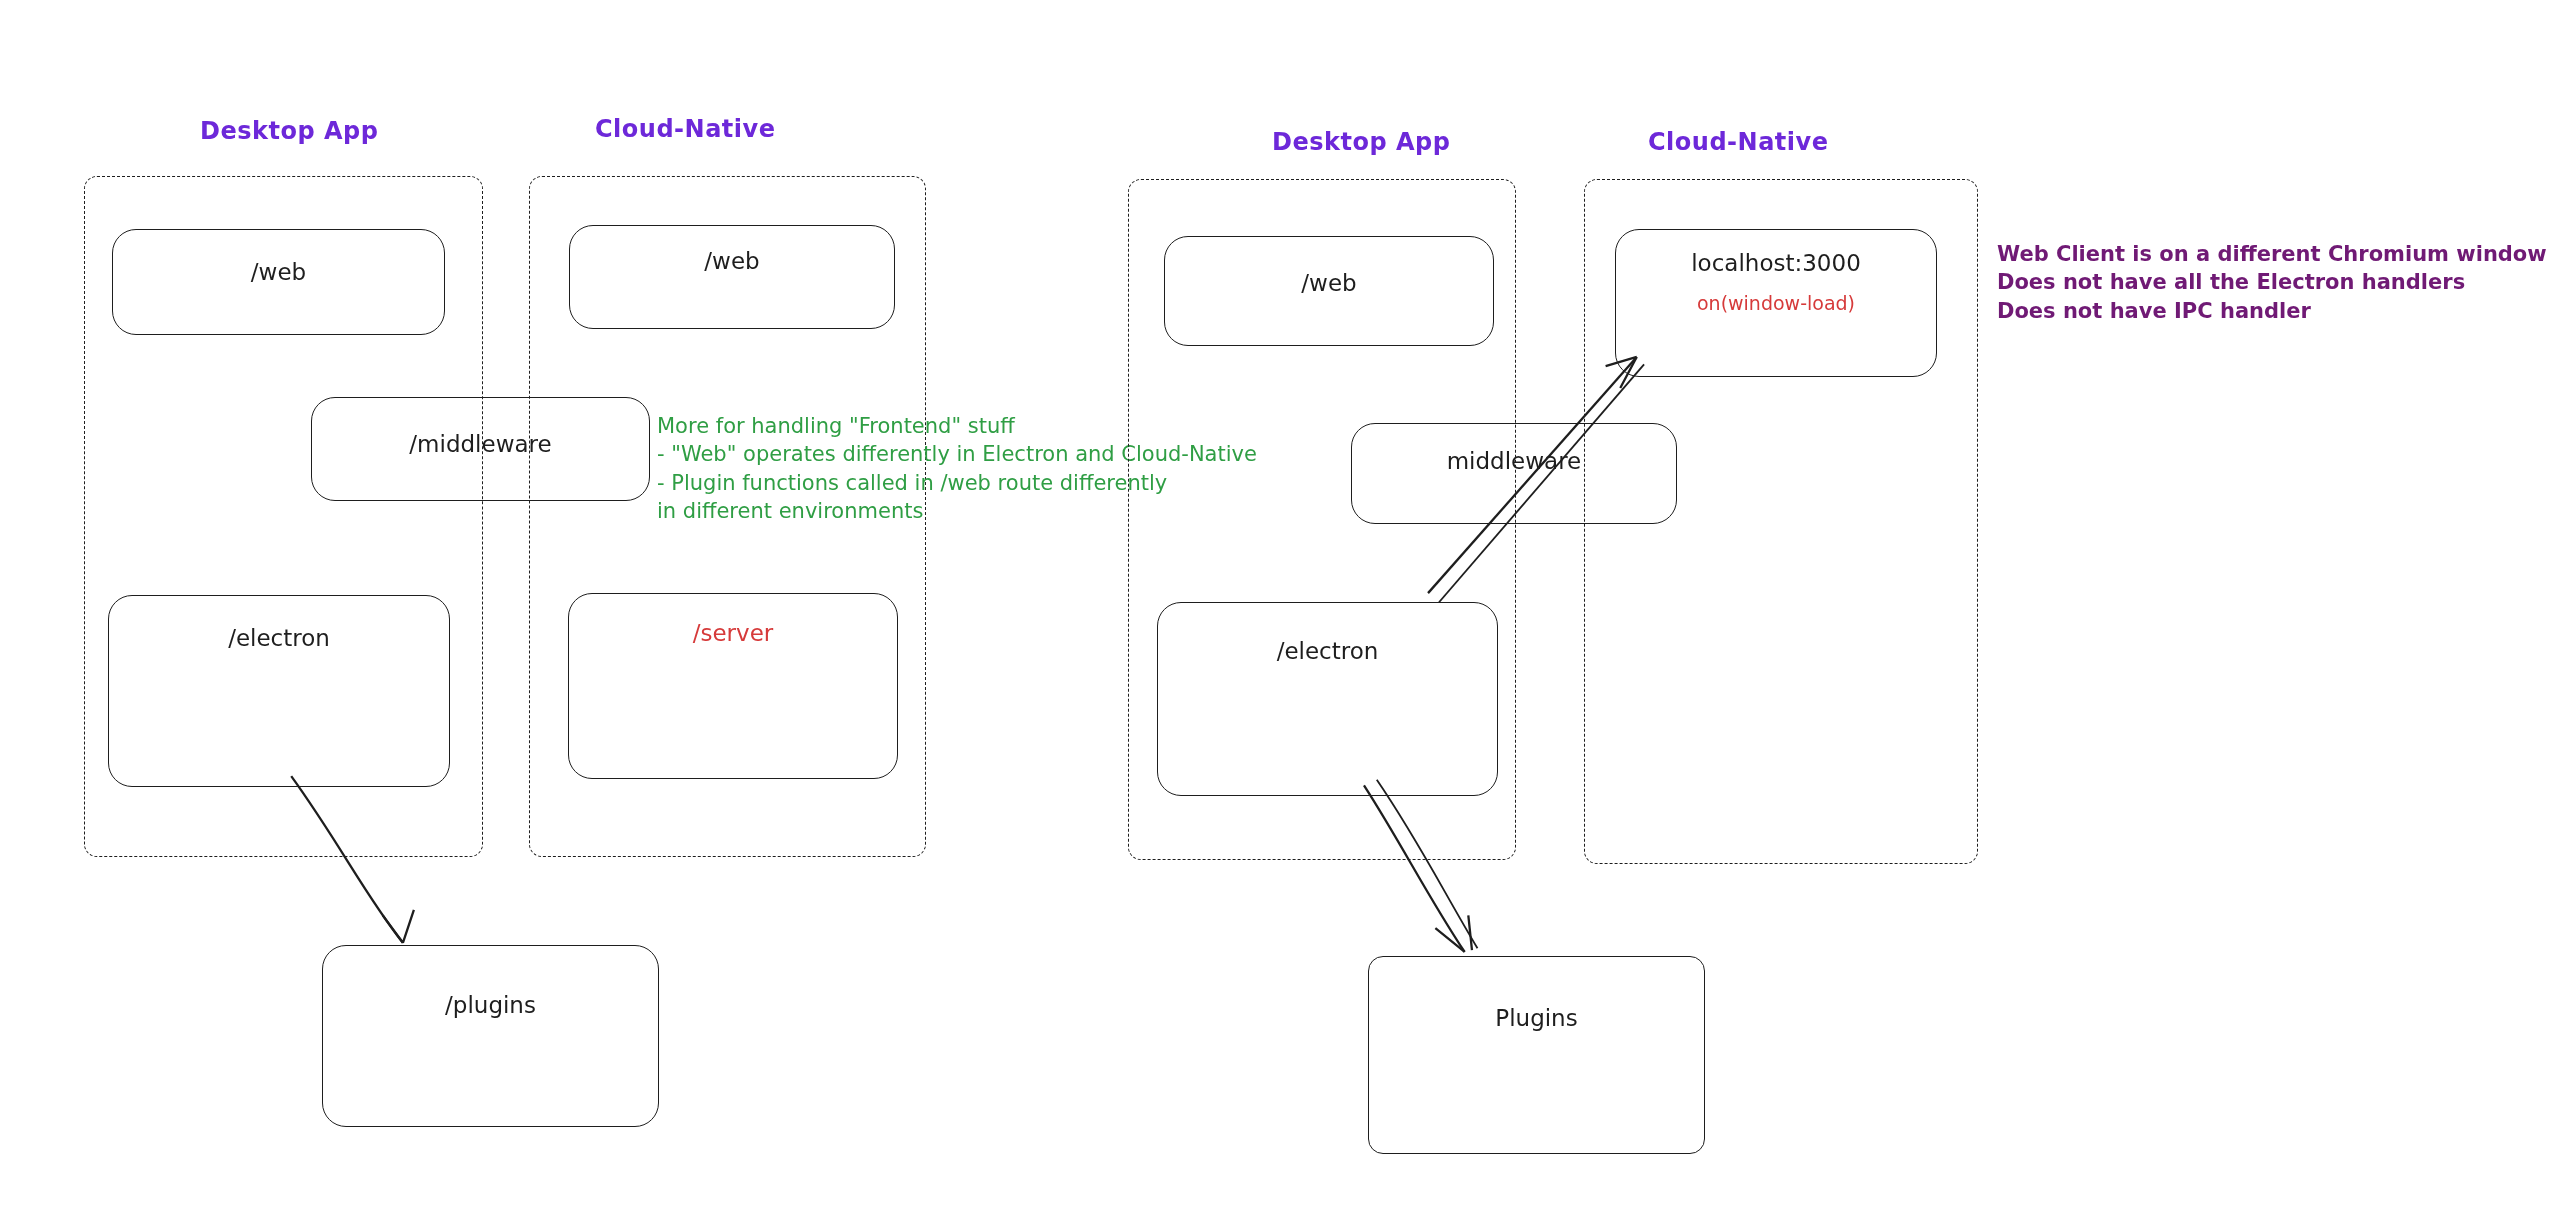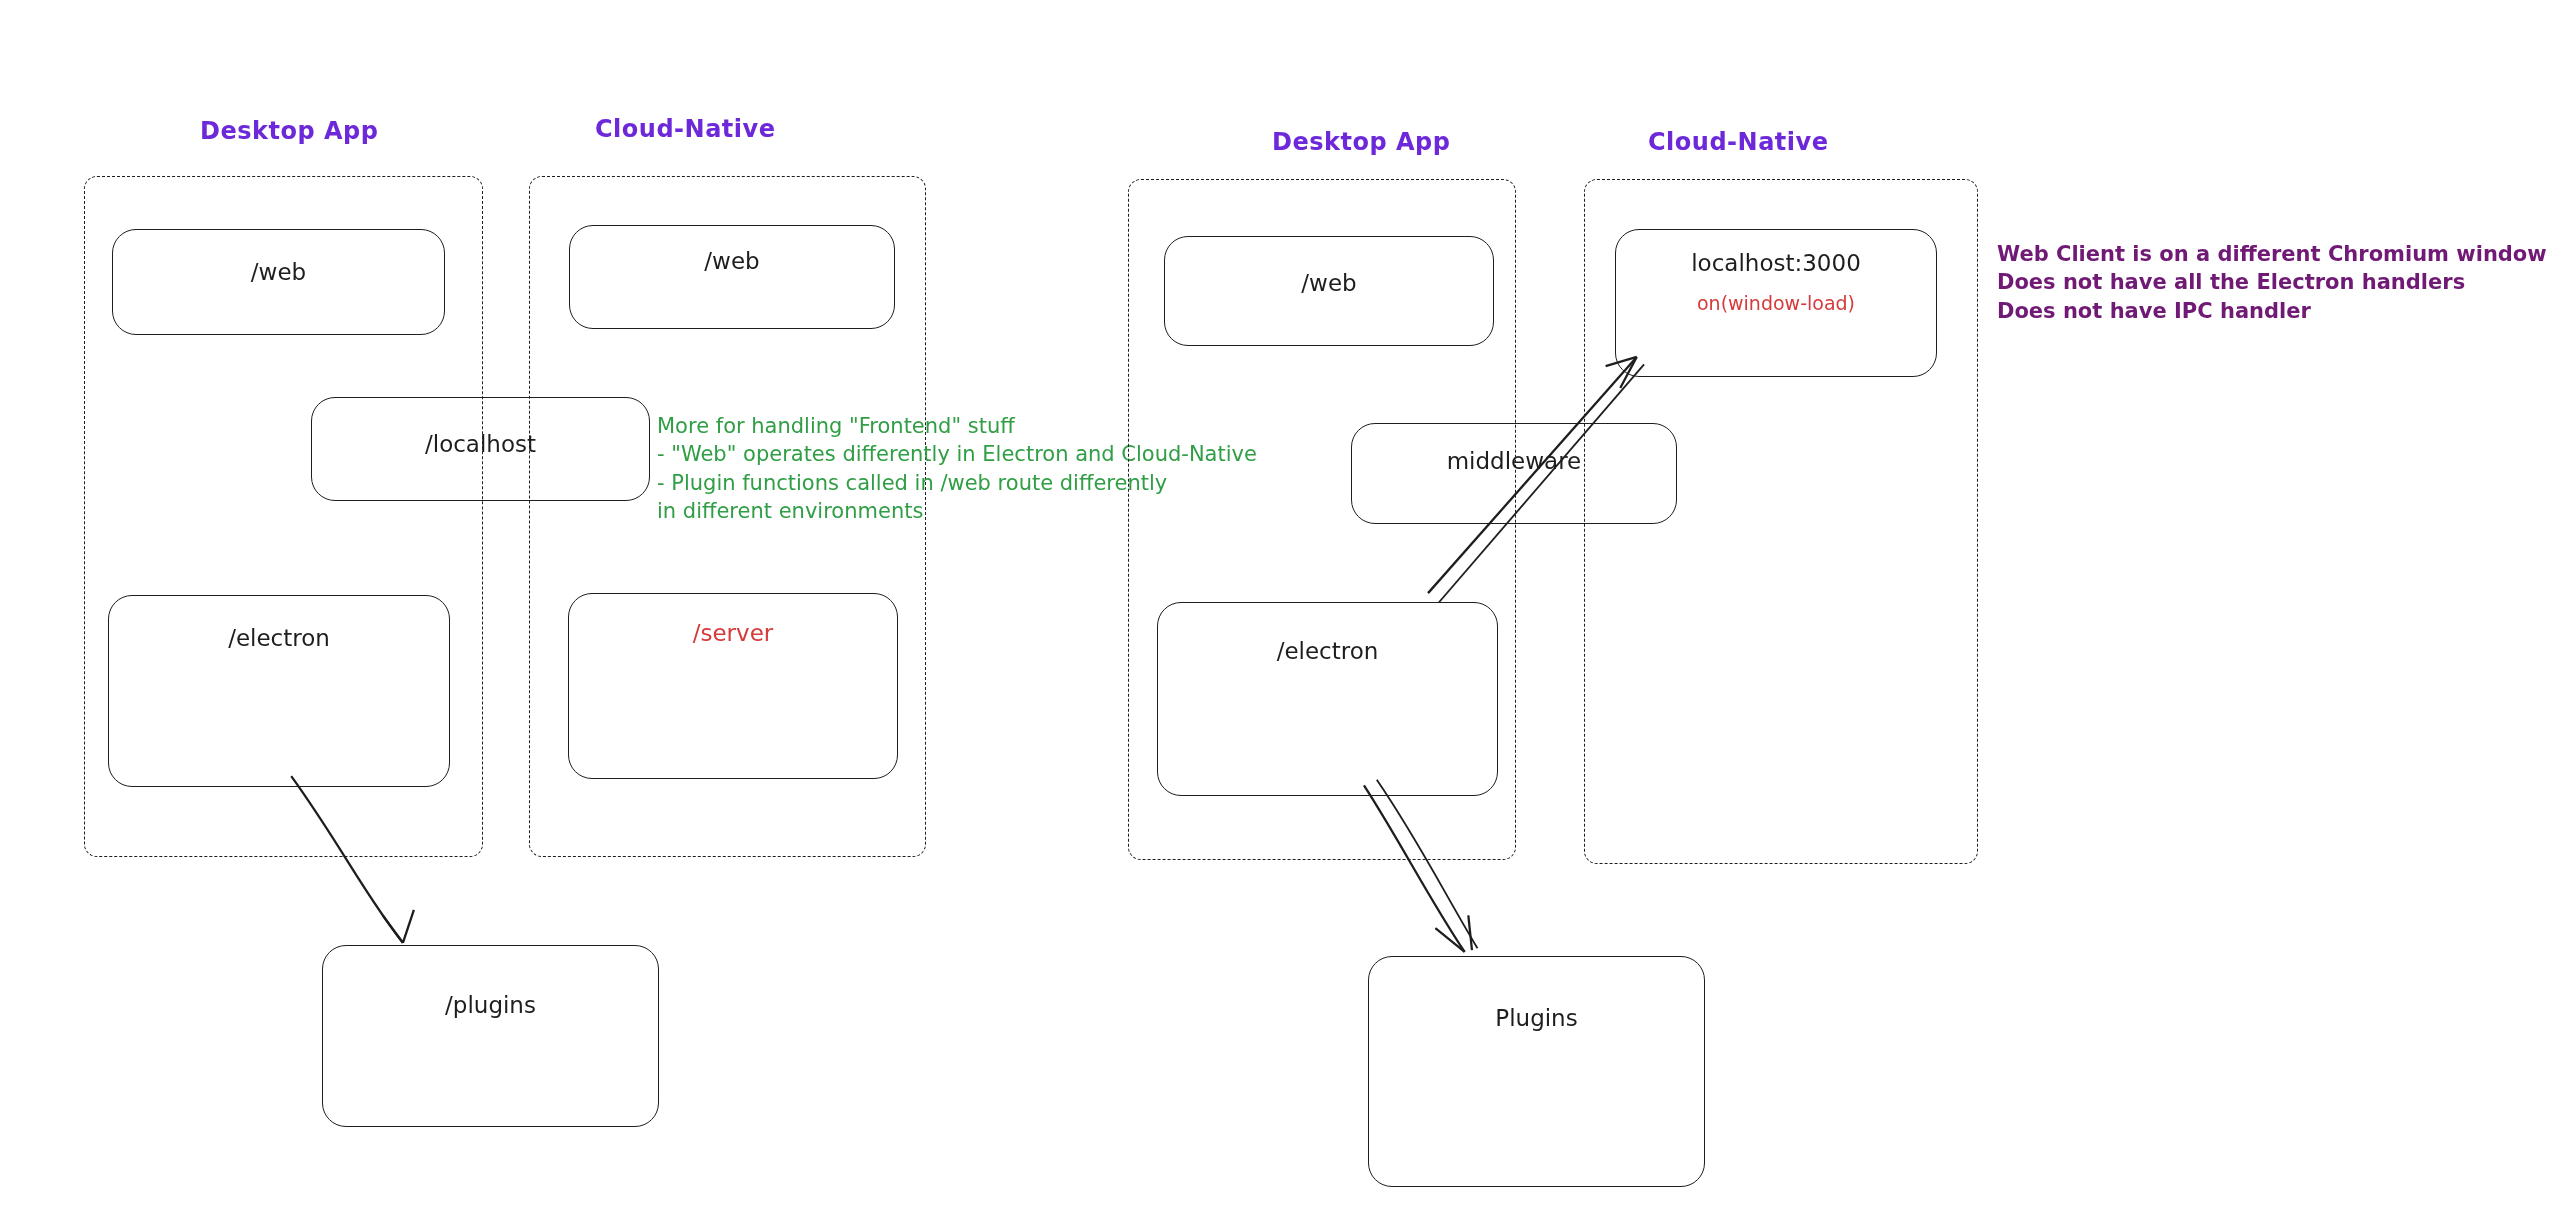--- a/index.html
+++ b/index.html
@@ -90,21 +90,21 @@
 
   <div class="node" style="left:112px; top:229px; width:333px; height:106px;">
     <div class="node-label" style="top:29px;">/web</div>
   </div>
 
   <div class="node" style="left:569px; top:225px; width:326px; height:104px;">
     <div class="node-label" style="top:22px;">/web</div>
   </div>
 
   <div class="node" style="left:311px; top:397px; width:339px; height:104px;">
-    <div class="node-label" style="top:33px;">/localhost</div>
+    <div class="node-label" style="top:33px;">/middleware</div>
   </div>
 
   <div class="node" style="left:108px; top:595px; width:342px; height:192px;">
     <div class="node-label" style="top:29px;">/electron</div>
   </div>
 
   <div class="node red-text" style="left:568px; top:593px; width:330px; height:186px;">
     <div class="node-label" style="top:26px;">/server</div>
   </div>
 
@@ -135,21 +135,21 @@
   </div>
 
   <div class="node" style="left:1351px; top:423px; width:326px; height:101px;">
     <div class="node-label" style="top:24px;">middleware</div>
   </div>
 
   <div class="node" style="left:1157px; top:602px; width:341px; height:194px;">
     <div class="node-label" style="top:35px;">/electron</div>
   </div>
 
-  <div class="node" style="left:1368px; top:956px; width:337px; height:231px;">
+  <div class="node" style="left:1368px; top:956px; width:337px; height:198px;border-radius:15px;">
     <div class="node-label" style="top:48px;">Plugins</div>
   </div>
 
   <div class="note red" style="left:1997px; top:240px;">Web Client is on a different Chromium window
 Does not have all the Electron handlers
 Does not have IPC handler</div>
 
   <svg class="overlay" viewBox="0 0 2814 1346">
 
     <g>

